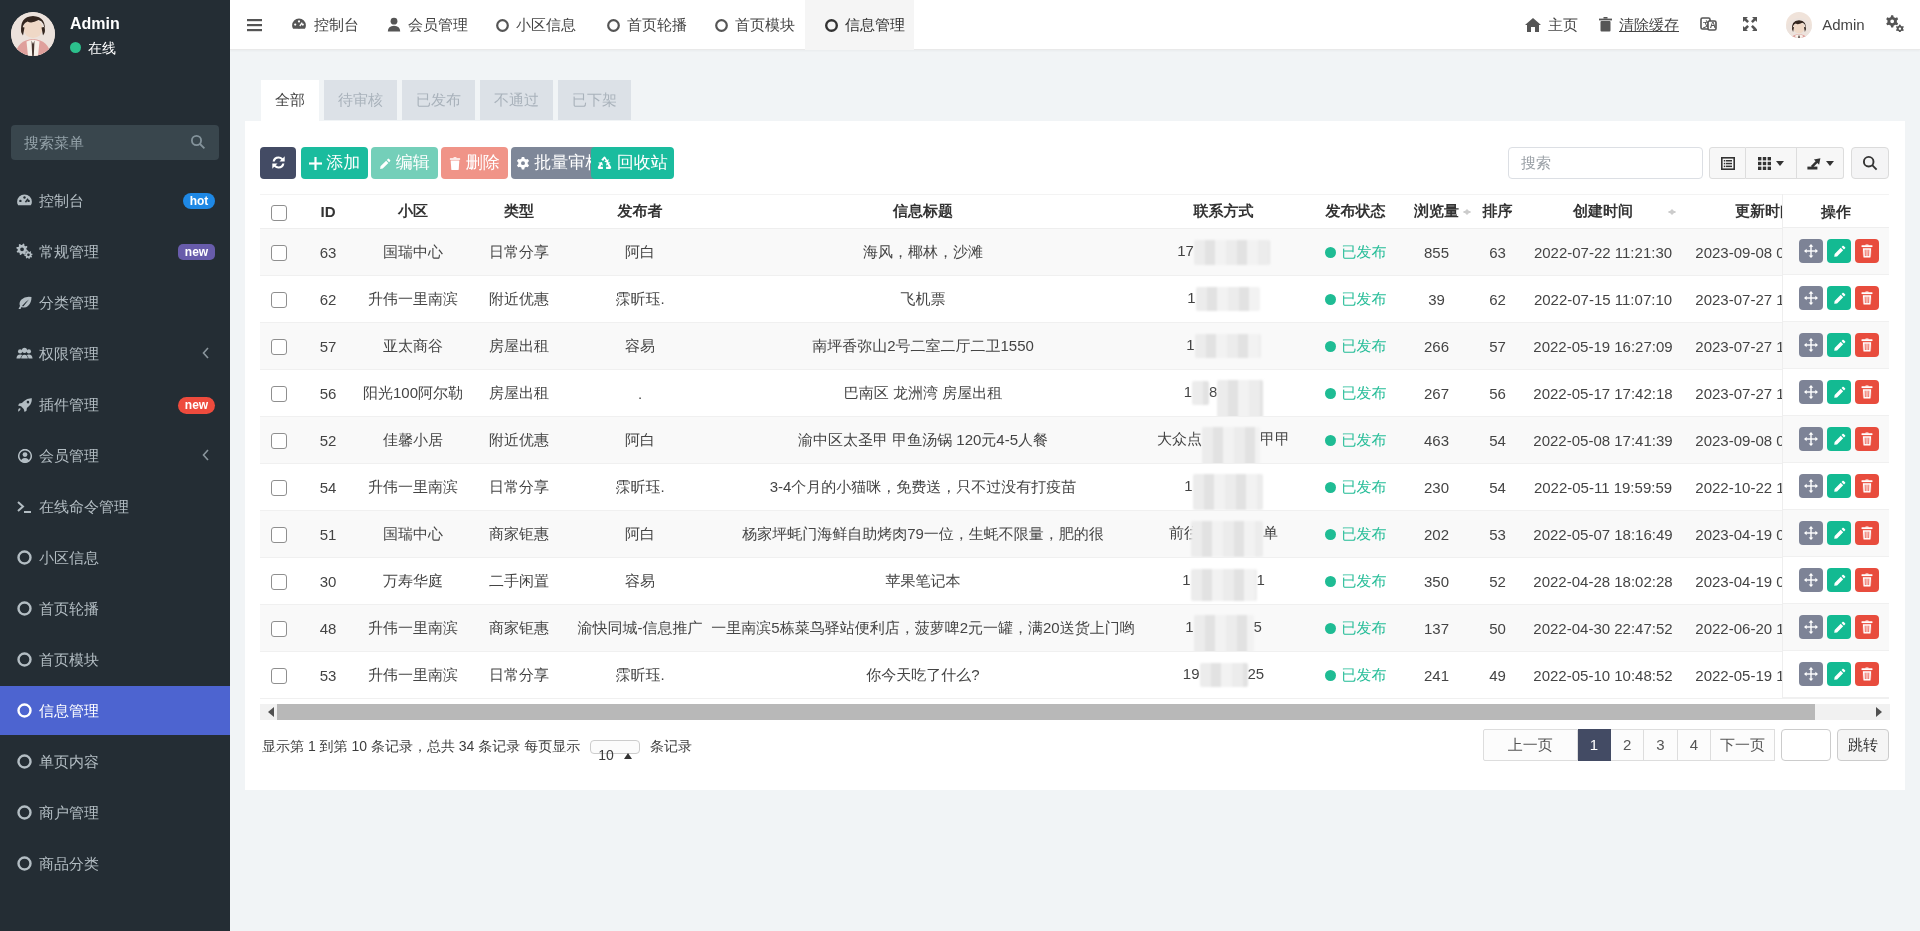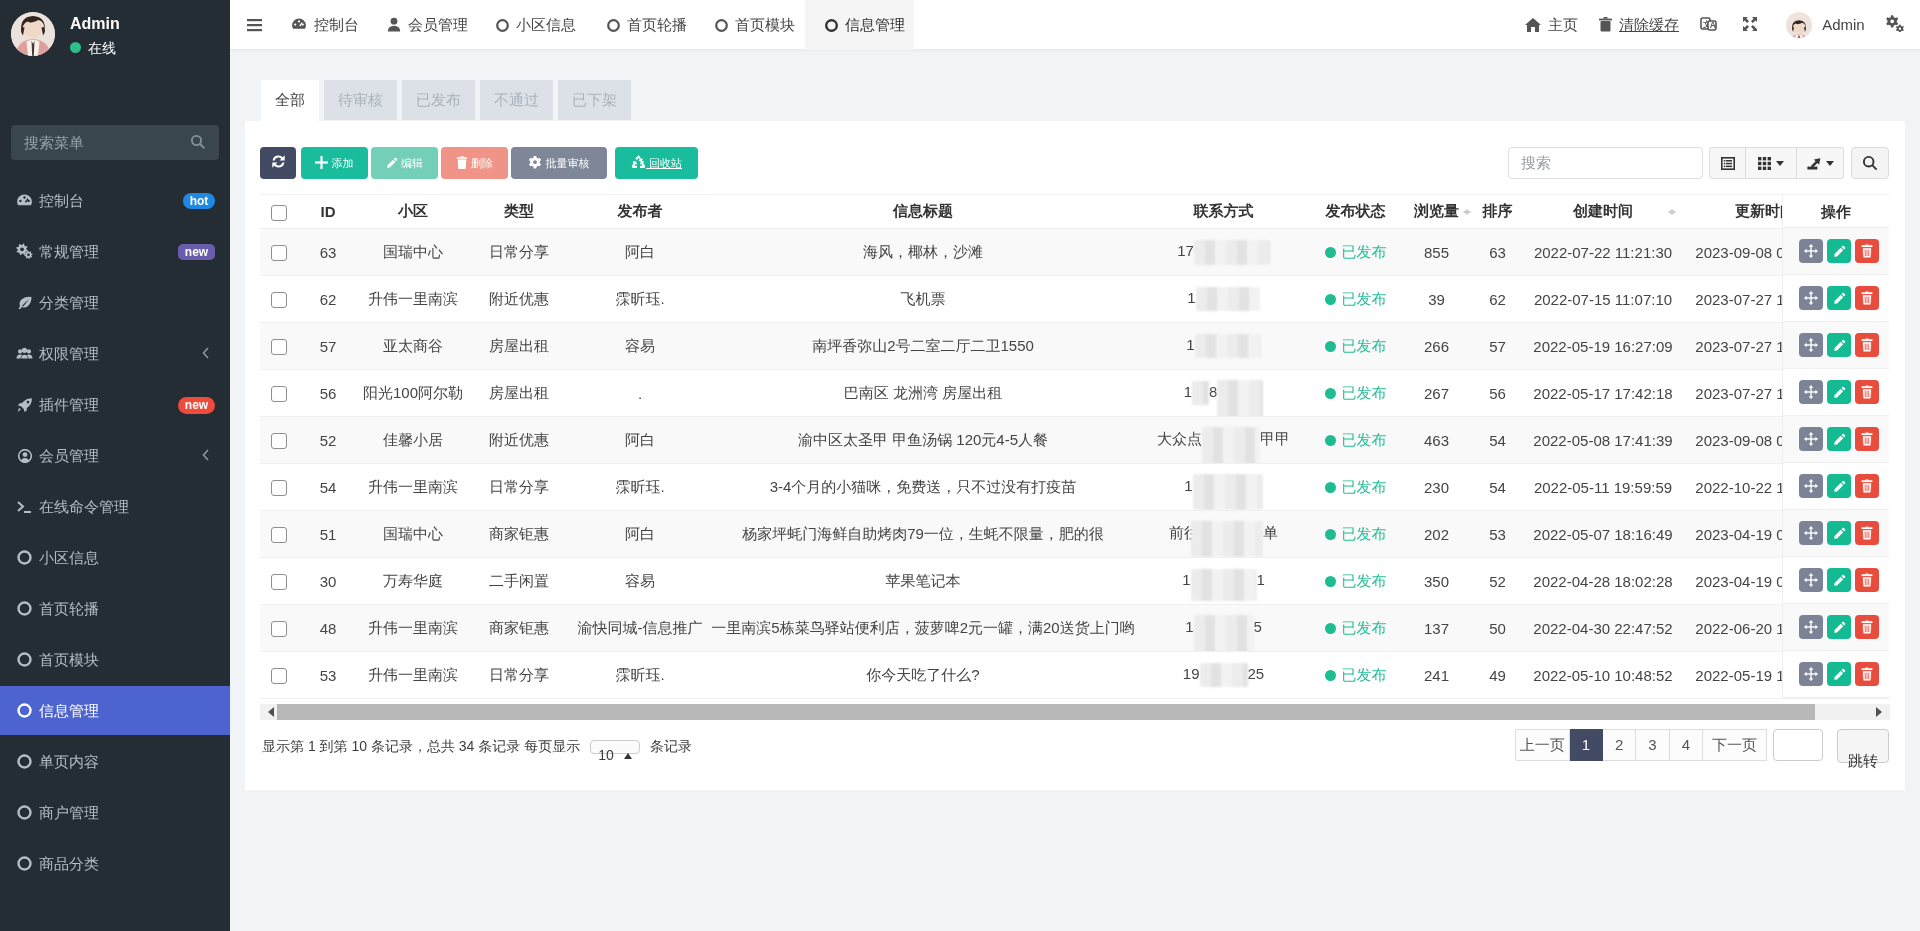--- a/index.html
+++ b/index.html
@@ -31,21 +31,21 @@
 #navbar{position:absolute;left:230px;top:0;width:1690px;height:50px;background:#fff;border-bottom:1px solid #e9e9e9;box-shadow:0 1px 2px rgba(0,0,0,.04);z-index:20;}
 .nitem{position:absolute;top:0;height:50px;line-height:50px;color:#454545;font-size:15px;white-space:nowrap;}
 .nitem svg{vertical-align:-2px;margin-right:7px;}
 .ntab-active{position:absolute;left:575px;top:0;width:109px;height:50px;background:#f5f5f5;}
 
 #tabsrow{position:absolute;left:261px;top:80px;z-index:6;}
 .ftab{display:inline-block;height:40px;line-height:40px;padding:0 14px;background:#dce1e7;color:#a9b2bb;font-size:15px;margin-right:5px;vertical-align:top;}
 .ftab.on{background:#fff;color:#444;height:41px;}
 #panel{position:absolute;left:245px;top:121px;width:1660px;height:669px;background:#fff;z-index:5;}
 
-.btn{position:absolute;top:26px;height:32px;border-radius:4px;color:#fff;font-size:11px;line-height:32px;text-align:center;}
+.btn{position:absolute;top:26px;height:32px;border-radius:4px;color:#fff;font-size:17px;line-height:32px;text-align:center;}
 .btn svg{vertical-align:-2px;}
 
 #tbl{position:absolute;left:15px;top:73px;width:1629px;}
 table{border-collapse:collapse;table-layout:fixed;width:1629px;font-size:15px;color:#444;}
 th{font-weight:bold;color:#333;height:34px;border-bottom:1px solid #eee;border-top:1px solid #f3f3f3;position:relative;}
 td{height:47px;text-align:center;border-bottom:1px solid #f0f0f0;overflow:hidden;white-space:nowrap;}
 tr.odd td{background:#f9f9f9;}
 .ck{display:inline-block;width:16px;height:16px;border:1.5px solid #8f8f8f;border-radius:3px;background:#fff;vertical-align:middle;}
 .stat{color:#26bd98;}
 .stat .dot{display:inline-block;width:11px;height:11px;border-radius:50%;background:#1fbc94;margin-right:6px;vertical-align:-1px;}
@@ -70,21 +70,21 @@
 .sarr{position:absolute;top:3px;width:0;height:0;border:5px solid transparent;}
 
 #pgleft{position:absolute;left:17px;top:609px;color:#3c3c3c;font-size:14px;line-height:32px;}
 .pgsel{display:inline-block;width:50px;height:14px;border:1px solid #ccc;border-radius:4px;background:#fbfbfb;text-align:center;line-height:28px;margin:0 6px;vertical-align:middle;}
 .pgsel .up{display:inline-block;width:0;height:0;border:4px solid transparent;border-bottom:6px solid #333;vertical-align:1px;margin-left:6px;}
 #pgright{position:absolute;right:16px;top:608px;height:32px;}
 .pbtn{float:left;height:32px;line-height:30px;padding:0 10px;border:1px solid #ddd;border-left:none;background:#fcfcfc;color:#555;font-size:15px;}
 .pbtn.first{border-left:1px solid #ddd;border-radius:2px 0 0 2px;}
 .pbtn.act{background:#434b64;color:#fff;border-color:#434b64;}
 .pinput{float:left;width:50px;height:32px;border:1px solid #ccc;border-radius:4px;background:#fff;margin-left:6px;}
-.pjump{float:left;height:32px;line-height:30px;padding:16px 10px;border:1px solid #ccc;border-radius:4px;background:#f5f5f5;color:#333;font-size:15px;margin-left:14px;}
+.pjump{float:left;height:32px;line-height:30px;padding:0 10px;border:1px solid #ccc;border-radius:4px;background:#f5f5f5;color:#333;font-size:15px;margin-left:6px;}
 </style>
 </head>
 <body>
 <div id="panelbg" class="abs" style="left:230px;top:50px;width:1690px;height:881px;background:#f1f4f6;"></div>
 
 <div id="sidebar">
   <div id="userpanel">
     <div id="avatar"><svg width="44" height="44" viewBox="0 0 44 44">
           <circle cx="22" cy="22" r="22" fill="#ece2dc"></circle>
           <path d="M4 44 Q6 28 22 27 Q38 28 40 44 Z" fill="#dfa09c"></path>
@@ -331,21 +331,21 @@
         <path d="M2 11 L9.5 3.5 L12.5 6.5 L5 14 L1.5 14.5 Z M10.5 2.5 L12 1 Q12.6 .5 13.3 1.2 L14.8 2.7 Q15.5 3.4 15 4 L13.5 5.5 Z"></path>
       </svg> 编辑</div>
   <div class="btn" style="left:196px;width:67px;background:#f09488;"><svg width="12" height="13" viewBox="0 0 13 15" fill="#fff">
         <path d="M1.5 4 L11.5 4 L10.8 14 Q10.7 15 9.8 15 L3.2 15 Q2.3 15 2.2 14 Z"></path>
         <rect x="0.5" y="1.4" width="12" height="1.7" rx="0.5"></rect>
         <path d="M4.5 1.5 Q4.5 0.4 5.5 0.4 L7.5 0.4 Q8.5 0.4 8.5 1.5 Z"></path>
       </svg> 删除</div>
   <div class="btn" style="left:266px;width:96px;background:#7e8798;"><svg width="14" height="14" viewBox="0 0 16 16" fill="#fff">
         <path d="M6.6 1 L9.4 1 L9.9 3.2 a5.2 5.2 0 0 1 1.5 .9 L13.5 3.4 L14.9 5.8 L13.3 7.3 a5.2 5.2 0 0 1 0 1.7 L14.9 10.5 L13.5 12.9 L11.4 12.2 a5.2 5.2 0 0 1 -1.5 .9 L9.4 15.3 L6.6 15.3 L6.1 13.1 a5.2 5.2 0 0 1 -1.5 -.9 L2.5 12.9 L1.1 10.5 L2.7 9 a5.2 5.2 0 0 1 0 -1.7 L1.1 5.8 L2.5 3.4 L4.6 4.1 a5.2 5.2 0 0 1 1.5 -.9 Z M8 5.9 a2.25 2.25 0 1 0 0 4.5 a2.25 2.25 0 0 0 0 -4.5 Z"></path>
       </svg> 批量审核</div>
-  <div class="btn" style="left:370px;width:83px;background:#1abc9e;text-decoration:underline;"><svg width="15" height="14" viewBox="0 0 16 15" fill="#fff">
+  <div class="btn" style="left:346px;width:83px;background:#1abc9e;"><svg width="15" height="14" viewBox="0 0 16 15" fill="#fff">
         <path d="M8 0.6 Q8.7 0.6 9.1 1.3 L10.8 4.2 L12.5 3.2 L11.8 7.3 L7.7 6.1 L9.3 5.1 L8 2.9 L6.6 5.3 L4.5 4.1 L6.9 1.3 Q7.3 0.6 8 0.6 Z"></path>
         <path d="M0.9 11.8 L2.9 8.2 L1.2 7.2 L5.3 6.3 L6.5 10.4 L4.8 9.4 L3.6 11.6 L6.3 11.6 L6.3 14 L2 14 Q0.3 13.4 0.9 11.8 Z"></path>
         <path d="M15.1 11.8 L12.9 8 L14.6 7 L10.5 6.3 L9.5 10.5 L11.1 9.5 L12.4 11.6 L9.7 11.6 L9.7 14 L14 14 Q15.7 13.4 15.1 11.8 Z"></path>
       </svg> 回收站</div>
   <div class="abs" style="left:1263px;top:26px;width:195px;height:32px;border:1px solid #dcdfe4;border-radius:4px;background:#fff;line-height:30px;color:#9aa0a6;padding-left:12px;">搜索</div>
   <div class="abs" style="left:1464px;top:26px;height:32px;">
     <span style="float:left;width:37px;height:32px;border:1px solid #ddd;border-radius:3px 0 0 3px;background:#f7f7f7;display:flex;align-items:center;justify-content:center;">
         <svg width="14" height="13" viewBox="0 0 14 13">
           <rect x="0.8" y="0.8" width="12.4" height="11.4" fill="none" stroke="#333" stroke-width="1.6"></rect>
           <rect x="2.8" y="3" width="1.5" height="1.5" fill="#333"></rect>
@@ -786,21 +786,21 @@
   </div>
 
   <div id="hscroll">
     <span class="sarr" style="left:3px;border-right:6px solid #505050;"></span>
     <div id="hthumb"></div>
     <span class="sarr" style="right:3px;border-left:6px solid #505050;"></span>
   </div>
 
   <div id="pgleft">显示第 1 到第 10 条记录，总共 34 条记录 每页显示 <span class="pgsel">10 <span class="up"></span></span> 条记录</div>
   <div id="pgright">
-    <span class="pbtn first" style="padding:0 4px;margin-left:28px;">上一页</span>
+    <span class="pbtn first" style="padding:0 24px;margin-left:28px;">上一页</span>
       <span class="pbtn act" style="padding:0 12px;">1</span>
       <span class="pbtn" style="padding:0 12px;">2</span>
       <span class="pbtn" style="padding:0 12px;">3</span>
       <span class="pbtn" style="padding:0 12px;">4</span>
       <span class="pbtn" style="padding:0 9px;">下一页</span>
     <span class="pinput"></span>
     <span class="pjump">跳转</span>
   </div>
 </div>
 

